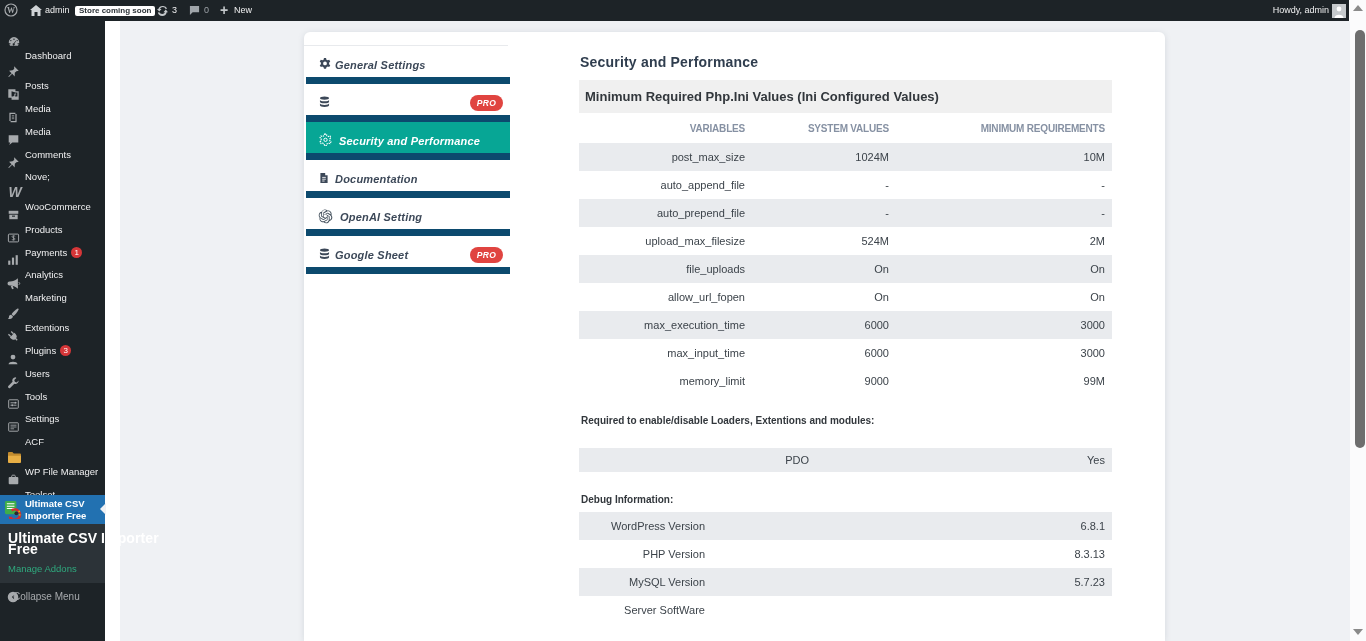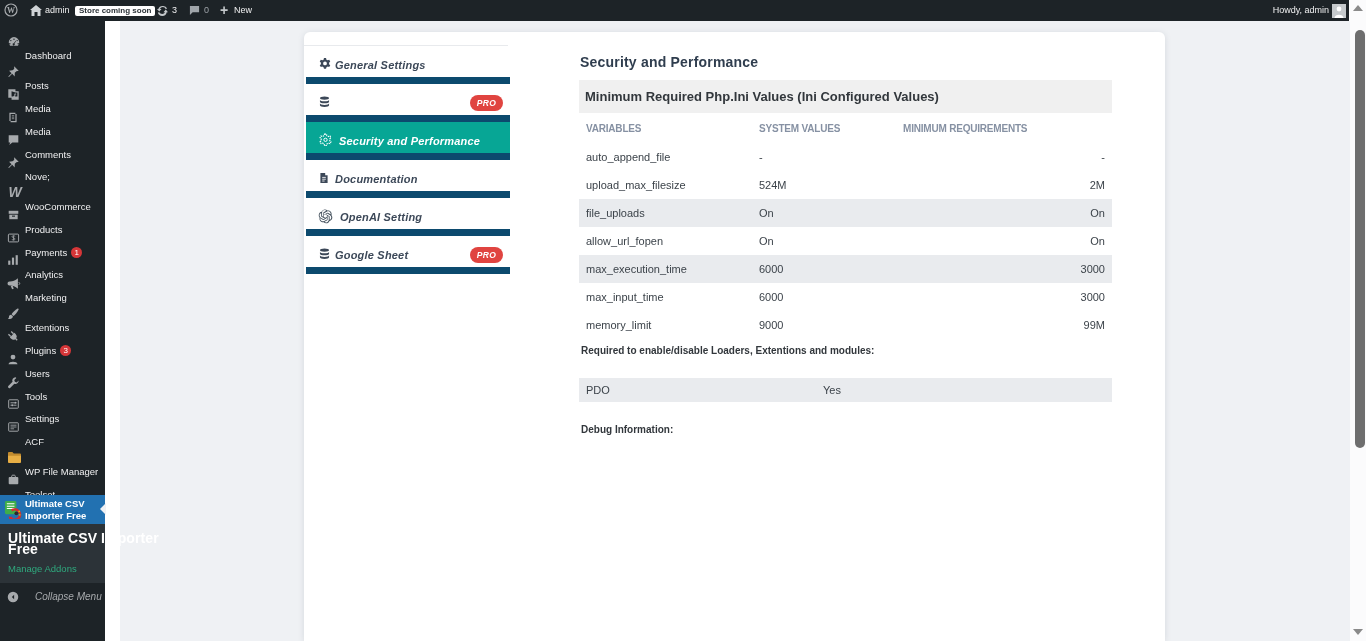--- a/index.html
+++ b/index.html
@@ -30,21 +30,21 @@
 .tab .tic { position:absolute; left:12px; top:11px; width:15px; height:15px; }
 .tab .tlb { position:absolute; left:29px; top:0; line-height:38px; white-space:nowrap; letter-spacing:.2px; }
 .tab.active { background:#07a695; color:#fff; }
 .pro { position:absolute; right:7px; top:11px; background:#e04440; color:#fff; font-size:8.5px; font-weight:bold; border-radius:8px; width:33px; height:16px; line-height:16px; text-align:center; letter-spacing:.3px; }
 
 
 #pane { position:absolute; left:275px; top:0; width:533px; }
 h1.title { font-size:14px; font-weight:bold; color:#2f3d4e; letter-spacing:.2px; }
 .secbar { background:#f0f0f0; height:33px; line-height:33px; padding-left:6px; font-size:13px; font-weight:bold; color:#32373c; }
 table.t { border-collapse:collapse; width:533px; font-size:11px; color:#3c434a; }
-table.t td, table.t th { padding:0 7px; height:28px; text-align:left; font-weight:normal; }
+table.t td, table.t th { padding:0 7px; height:28px; text-align:right; font-weight:normal; }
 table.t thead th { color:#8691a3; font-size:10px; font-weight:bold; height:30px; letter-spacing:-.2px; }
 tr.g { background:#e9ebee; }
 .r { text-align:right !important; }
 .bold13 { font-size:10px; font-weight:bold; color:#32373c; line-height:13px; }
 
 
 #sb { left:1350px; top:0; width:16px; height:641px; background:#fbfbfc; }
 #sbthumb { position:absolute; left:5px; top:30px; width:10px; height:418px; background:#6e6e6e; border-radius:5px; }
 .arr { position:absolute; left:3px; width:0; height:0; border-left:5px solid transparent; border-right:5px solid transparent; }
 </style>
@@ -233,21 +233,21 @@
 </div>
       <div style="position:absolute;left:0;top:503px;width:105px;height:59px;background:#2c3338;">
   <div style="position:absolute;left:8px;top:9px;color:#fff;font-size:14px;font-weight:bold;line-height:11px;white-space:nowrap;letter-spacing:.1px;">Ultimate CSV Importer<br>Free</div>
   <div style="position:absolute;left:8px;top:38px;color:#2fa97e;font-size:9.5px;line-height:13px;">Manage Addons</div>
 </div>
       <div style="position:absolute;left:0;top:568px;width:105px;height:16px;color:#a7aaad;font-size:10px;">
   <svg style="position:absolute;left:7px;top:2px" width="12" height="12" viewBox="0 0 16 16">
           <circle cx="8" cy="8" r="7" fill="#a7aaad"></circle>
           <path d="M9.5 5 L6.5 8 L9.5 11 Z" fill="#1d2327"></path>
         </svg>
-  <span style="position:absolute;left:35px;line-height:16px;font-style:italic;">Collapse Menu</span>
+  <span style="position:absolute;left:13px;line-height:16px;">Collapse Menu</span>
 </div>
     </div>
 
   <div class="abs" id="card">
     <div id="tabs" style="position:absolute;left:0;top:13px;width:204px;border-top:1px solid #e8eaed;">
         <div class="tab " style="position:relative;">
     <span class="tic" style="color:#3c4858"><svg width="14" height="14" viewBox="0 0 20 20">
               <path d="M8.5 1.5 H11.5 L12 3.8 A6.5 6.5 0 0 1 13.8 4.8 L16 4 L17.5 6.6 L15.8 8.1 A6.5 6.5 0 0 1 15.8 10.2 L17.5 11.7 L16 14.3 L13.8 13.5 A6.5 6.5 0 0 1 12 14.5 L11.5 16.8 H8.5 L8 14.5 A6.5 6.5 0 0 1 6.2 13.5 L4 14.3 L2.5 11.7 L4.2 10.2 A6.5 6.5 0 0 1 4.2 8.1 L2.5 6.6 L4 4 L6.2 4.8 A6.5 6.5 0 0 1 8 3.8 Z M10 6.5 A2.7 2.7 0 1 0 10 11.9 A2.7 2.7 0 0 0 10 6.5 Z" fill="currentColor"></path>
             </svg></span>
     <span class="tlb" style="">General Settings</span>
@@ -299,25 +299,35 @@
       <div class="secbar" style="margin-top:10px;">Minimum Required Php.Ini Values (Ini Configured Values)</div>
       <table class="t">
         <thead>
             <tr>
               <th style="width:173px">VARIABLES</th>
               <th style="width:144px">SYSTEM VALUES</th>
               <th>MINIMUM REQUIREMENTS</th>
             </tr>
           </thead>
         <tbody>
+          <tr class="g">
+              <td>post_max_size</td>
+              <td>1024M</td>
+              <td class="r">10M</td>
+            </tr>
           <tr>
               <td>auto_append_file</td>
               <td>-</td>
               <td class="r">-</td>
             </tr>
+          <tr class="g">
+              <td>auto_prepend_file</td>
+              <td>-</td>
+              <td class="r">-</td>
+            </tr>
           <tr>
               <td>upload_max_filesize</td>
               <td>524M</td>
               <td class="r">2M</td>
             </tr>
           <tr class="g">
               <td>file_uploads</td>
               <td>On</td>
               <td class="r">On</td>
             </tr>
@@ -336,30 +346,50 @@
               <td>6000</td>
               <td class="r">3000</td>
             </tr>
           <tr>
               <td>memory_limit</td>
               <td>9000</td>
               <td class="r">99M</td>
             </tr>
         </tbody>
       </table>
-      <div class="bold13" style="margin-top:5px;margin-left:2px;">Required to enable/disable Loaders, Extentions and modules:</div>
+      <div class="bold13" style="margin-top:19px;margin-left:2px;">Required to enable/disable Loaders, Extentions and modules:</div>
       <table class="t" style="margin-top:21px;">
         <tbody>
           <tr class="g" style="height:24px;">
               <td style="width:237px;height:24px;">PDO</td>
               <td style="height:24px;">Yes</td>
             </tr>
         </tbody>
       </table>
       <div class="bold13" style="margin-top:21px;margin-left:2px;">Debug Information:</div>
+      <table class="t" style="margin-top:6px;">
+        <tbody>
+          <tr class="g">
+              <td style="width:133px">WordPress Version</td>
+              <td>6.8.1</td>
+            </tr>
+          <tr>
+              <td>PHP Version</td>
+              <td>8.3.13</td>
+            </tr>
+          <tr class="g">
+              <td>MySQL Version</td>
+              <td>5.7.23</td>
+            </tr>
+          <tr>
+              <td>Server SoftWare</td>
+              <td></td>
+            </tr>
+        </tbody>
+      </table>
     </div>
   </div>
 
   <div class="abs" id="sb">
     <div class="arr" style="top:5px;border-bottom:6px solid #8a8a8a;"></div>
     <div id="sbthumb"></div>
     <div class="arr" style="top:629px;border-top:6px solid #8a8a8a;"></div>
   </div>
 
 </div>

